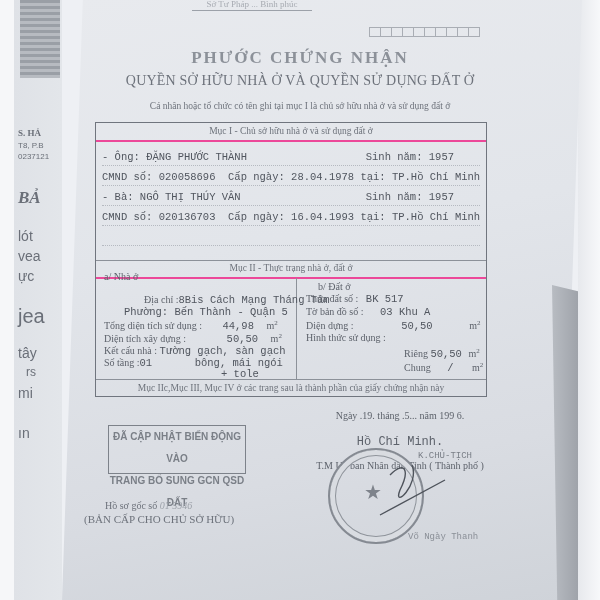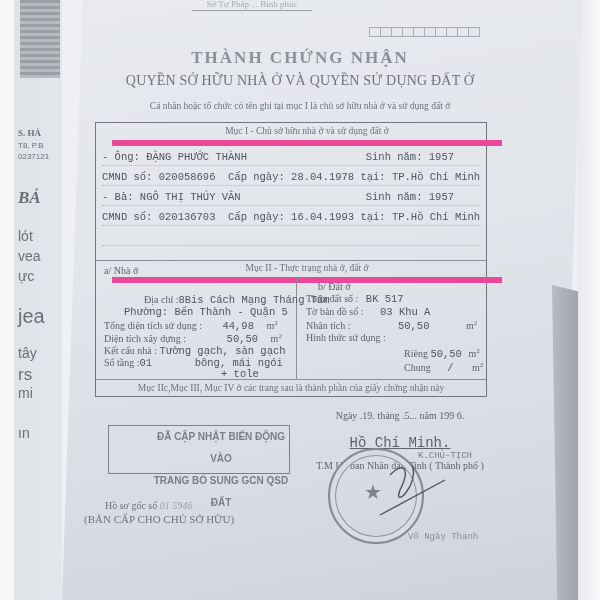--- a/index.html
+++ b/index.html
@@ -36,52 +36,52 @@
   .topline { left:192px; top:0; width:120px; height:10px; border-bottom:1px solid #9ca1a9; font-size:9px; color:#a7abb2; text-align:center; line-height:8px; }
   .serial { left:370px; top:27px; display:flex; }
   .serial span { width:10px; height:8px; border:1px solid #a9adb4; margin-left:-1px; }
   .title { left:100px; width:400px; top:48px; text-align:center; font-size:17px; letter-spacing:2px; color:#8c9199; font-weight:bold; }
   .subtitle { left:100px; width:400px; top:73px; text-align:center; font-size:14px; color:#6d727b; letter-spacing:0.2px; }
   .intro { left:100px; width:400px; top:101px; text-align:center; font-size:9.5px; color:#6d727b; }
   .box {
     left:95px; top:122px; width:390px; height:273px;
     border:1px solid #70757e;
   }
-  .sec-head { position:absolute; left:16px; width:100%; height:17px; border-bottom:6px solid #ec4899; text-align:center; font-size:9.5px; line-height:17px; color:#6d727b; }
+  .sec-head { position:absolute; left:0; width:100%; height:17px; border-bottom:2px solid #ec4899; text-align:center; font-size:9.5px; line-height:17px; color:#6d727b; }
   .mono { font-family:"Liberation Mono", monospace; font-size:10.5px; color:#50555e; }
   .row { position:absolute; left:6px; right:6px; height:14px; border-bottom:1px dotted #b5b9c0; }
   .row .l { position:absolute; left:0; top:0; white-space:nowrap; }
   .row .r { position:absolute; right:0; top:0; white-space:nowrap; }
   .hl { position:absolute; left:0; width:100%; border-top:1px solid #8c9199; }
   .vl { position:absolute; top:155px; height:101px; left:200px; border-left:1px solid #8c9199; }
   .f { position:absolute; font-size:10px; white-space:nowrap; color:#5d626b; }
   .f .v { font-family:"Liberation Mono", monospace; font-size:10.5px; color:#50555e; }
   sup { font-size:7px; }
   .footer-note { position:absolute; left:0; bottom:0; width:100%; height:16px; border-top:1px solid #8c9199; font-size:9.5px; line-height:16px; text-align:center; color:#6d727b; }
   .sign { font-size:10px; color:#5d626b; text-align:center; }
-  .stampbox { left:108px; top:425px; width:136px; height:47px; border:1px solid #7d828a; font-family:"Liberation Sans Narrow","Liberation Sans",sans-serif; font-size:10px; color:#7a7f87; text-align:center; line-height:22px; font-weight:bold;padding-left:44px; }
+  .stampbox { left:108px; top:425px; width:136px; height:47px; border:1px solid #7d828a; font-family:"Liberation Sans Narrow","Liberation Sans",sans-serif; font-size:10px; color:#7a7f87; text-align:center; line-height:22px; font-weight:bold; }
   .seal { left:328px; top:448px; width:92px; height:92px; border-radius:50%; border:2px solid #858a92; box-shadow:inset 0 0 0 5px #d9dce1, inset 0 0 0 6px #8f949b; }
   .seal .star { position:absolute; left:34px; top:30px; font-size:20px; color:#7e838b; }
   .sig { left:360px; top:455px; width:90px; height:70px; }
 </style>
 </head>
 <body>
 
 <div class="left-page">
   <div class="stripe"></div>
   <div class="snip" style="top:128px;font-size:9px;font-weight:bold;font-family:'Liberation Serif',serif;">S. HẢ</div>
   <div class="snip" style="top:141px;font-size:8px;">T8, P.B</div>
   <div class="snip" style="top:152px;font-size:8px;">0237121</div>
   <div class="snip" style="top:188px;font-size:17px;font-weight:bold;font-style:italic;font-family:'Liberation Serif',serif;">BẢ</div>
   <div class="snip" style="top:228px;font-size:14px;">lót</div>
   <div class="snip" style="top:248px;font-size:14px;">vea</div>
   <div class="snip" style="top:268px;font-size:14px;">ực</div>
   <div class="snip" style="top:305px;font-size:20px;">jea</div>
   <div class="snip" style="top:345px;font-size:14px;">tây</div>
-  <div class="snip" style="top:365px;font-size:17px;">rs</div>
+  <div class="snip" style="top:365px;font-size:12px;margin-left:8px;">rs</div>
   <div class="snip" style="top:385px;font-size:14px;">mi</div>
   <div class="snip" style="top:425px;font-size:14px;">ın</div>
 </div>
 
 <div class="right-strip"></div>
 <div class="paper"></div>
 <div class="right-shadow"></div>
 
 <div class="abs topline">Sở Tư Pháp ... Bình phúc</div>
 
@@ -91,21 +91,21 @@
     <span></span>
     <span></span>
     <span></span>
     <span></span>
     <span></span>
     <span></span>
     <span></span>
     <span></span>
 </div>
 
-<div class="abs title">THÀNH CHỨNG NHẬN</div>
+<div class="abs title">PHƯỚC CHỨNG NHẬN</div>
 <div class="abs subtitle">QUYỀN SỞ HỮU NHÀ Ở VÀ QUYỀN SỬ DỤNG ĐẤT Ở</div>
 <div class="abs intro">Cá nhân hoặc tổ chức có tên ghi tại mục I là chủ sở hữu nhà ở và sử dụng đất ở</div>
 
 <div class="abs box">
   <div class="sec-head" style="top:0;">Mục I - Chủ sở hữu nhà ở và sử dụng đất ở</div>
 
   <div class="row mono" style="top:28px;">
     <span class="l"><span>- Ông:</span> <span>ĐẶNG PHƯỚC THÀNH</span></span>
     <span class="r" style="right:26px;"><span>Sinh năm:</span> <span>1957</span></span>
   </div>
@@ -124,21 +124,21 @@
     &nbsp;<span>Cấp ngày:</span> <span>16.04.1993</span>
     <span>tại:</span> <span>TP.Hồ Chí Minh</span></span>
   </div>
   <div class="row" style="top:108px;"></div>
 
   <div class="hl" style="top:137px;"></div>
   <div class="sec-head" style="top:137px;">Mục II - Thực trạng nhà ở, đất ở</div>
 
   <div class="vl"></div>
 
-  <div class="f" style="left:8px;top:142px;">a/ Nhà ở</div>
+  <div class="f" style="left:8px;top:148px;">a/ Nhà ở</div>
   <div class="f" style="left:8px;top:171px;margin-left:40px;">
     <span>Địa chỉ :</span><span class="v">8Bis Cách Mạng Tháng Tám</span>
   </div>
   <div class="f" style="left:28px;top:183px;">
     <span class="v">Phường: Bến Thành - Quận 5</span>
   </div>
   <div class="f" style="left:8px;top:196px;">
     <span>Tổng diện tích sử dụng :</span>
     <span class="v" style="margin-left:18px;">44,98</span>
     <span style="margin-left:10px;">m</span><sup>2</sup>
@@ -163,42 +163,42 @@
   <div class="f" style="left:222px;top:158px;">b/ Đất ở</div>
   <div class="f" style="left:210px;top:170px;">
     <span>Thửa đất số :</span>
     <span class="v" style="margin-left:5px;">BK 517</span>
   </div>
   <div class="f" style="left:210px;top:183px;">
     <span>Tờ bản đồ số :</span>
     <span class="v" style="margin-left:14px;">03 Khu A</span>
   </div>
   <div class="f" style="left:210px;top:196px;">
-    <span>Nhân tích :</span>
+    <span>Diện dựng :</span>
     <span class="v" style="margin-left:45px;">50,50</span>
     <span style="margin-left:34px;">m</span><sup>2</sup>
   </div>
   <div class="f" style="left:210px;top:209px;">Hình thức sử dụng :</div>
   <div class="f" style="left:308px;top:224px;">
     <span>Riêng</span>
     <span class="v">50,50</span>
     <span style="margin-left:4px;">m</span><sup>2</sup>
   </div>
   <div class="f" style="left:308px;top:238px;">
     <span>Chung</span>
     <span class="v" style="margin-left:14px;">/</span>
     <span style="margin-left:16px;">m</span><sup>2</sup>
   </div>
 
   <div class="footer-note">Mục IIc,Mục III, Mục IV ở các trang sau là thành phần của giấy chứng nhận này</div>
 </div>
 
 <div class="abs sign" style="left:300px;top:410px;width:200px;">Ngày .19. tháng .5... năm 199 6.</div>
 <div class="abs sign" style="left:290px;top:424px;width:220px;margin-top:36px;">T.M Uỷ ban Nhân dân Tỉnh ( Thành phố )</div>
-<div class="abs sign mono" style="left:300px;top:435px;width:200px;font-size:14px;text-decoration:underline;">Hồ Chí Minh.</div>
+<div class="abs sign mono" style="left:300px;top:435px;width:200px;font-size:12px;">Hồ Chí Minh.</div>
 <div class="abs mono" style="left:418px;top:451px;font-size:9px;color:#7a7f87;">K.CHỦ-TỊCH</div>
 
 <div class="abs seal">
   <span class="star">★</span>
 </div>
 <svg class="abs sig" viewBox="0 0 90 70">
   <path d="M30 20 C45 5, 50 15, 40 35 C32 55, 60 30, 52 10 M20 60 L85 25" stroke="#4e535b" stroke-width="1.4" fill="none"></path>
 </svg>
 <div class="abs mono" style="left:408px;top:532px;font-size:9px;color:#8a8f97;">Võ Ngày Thanh</div>
 

